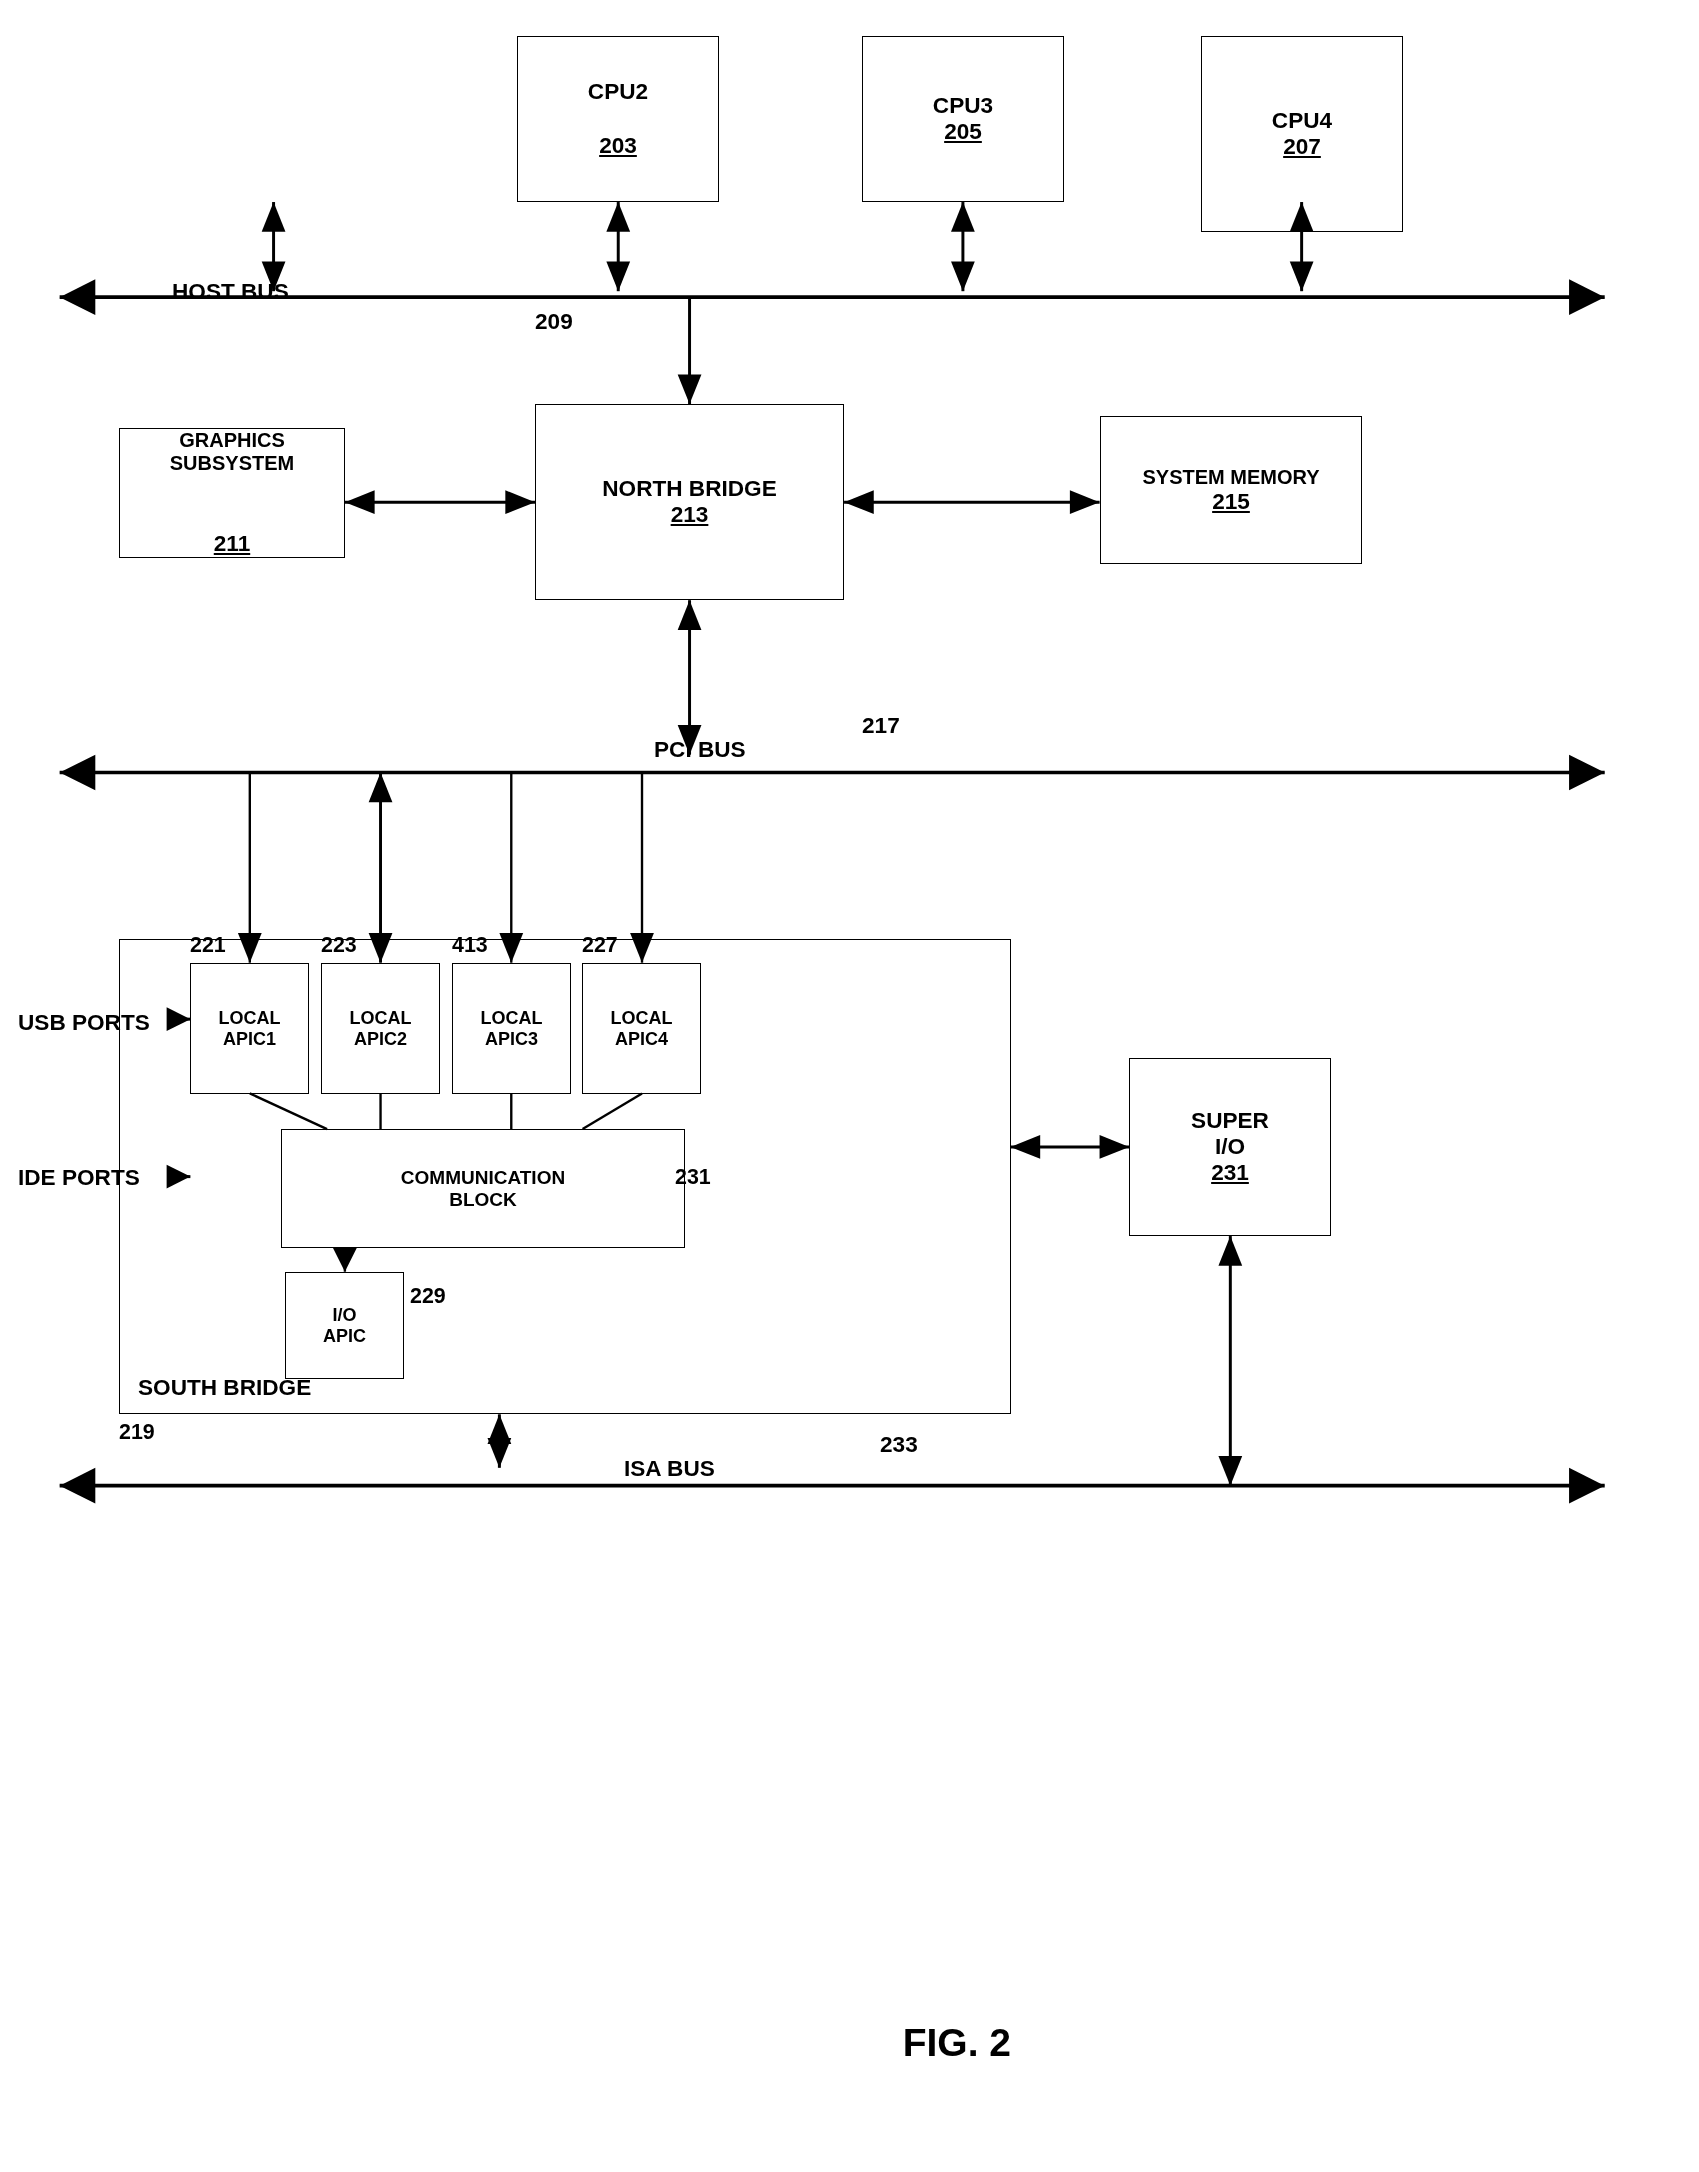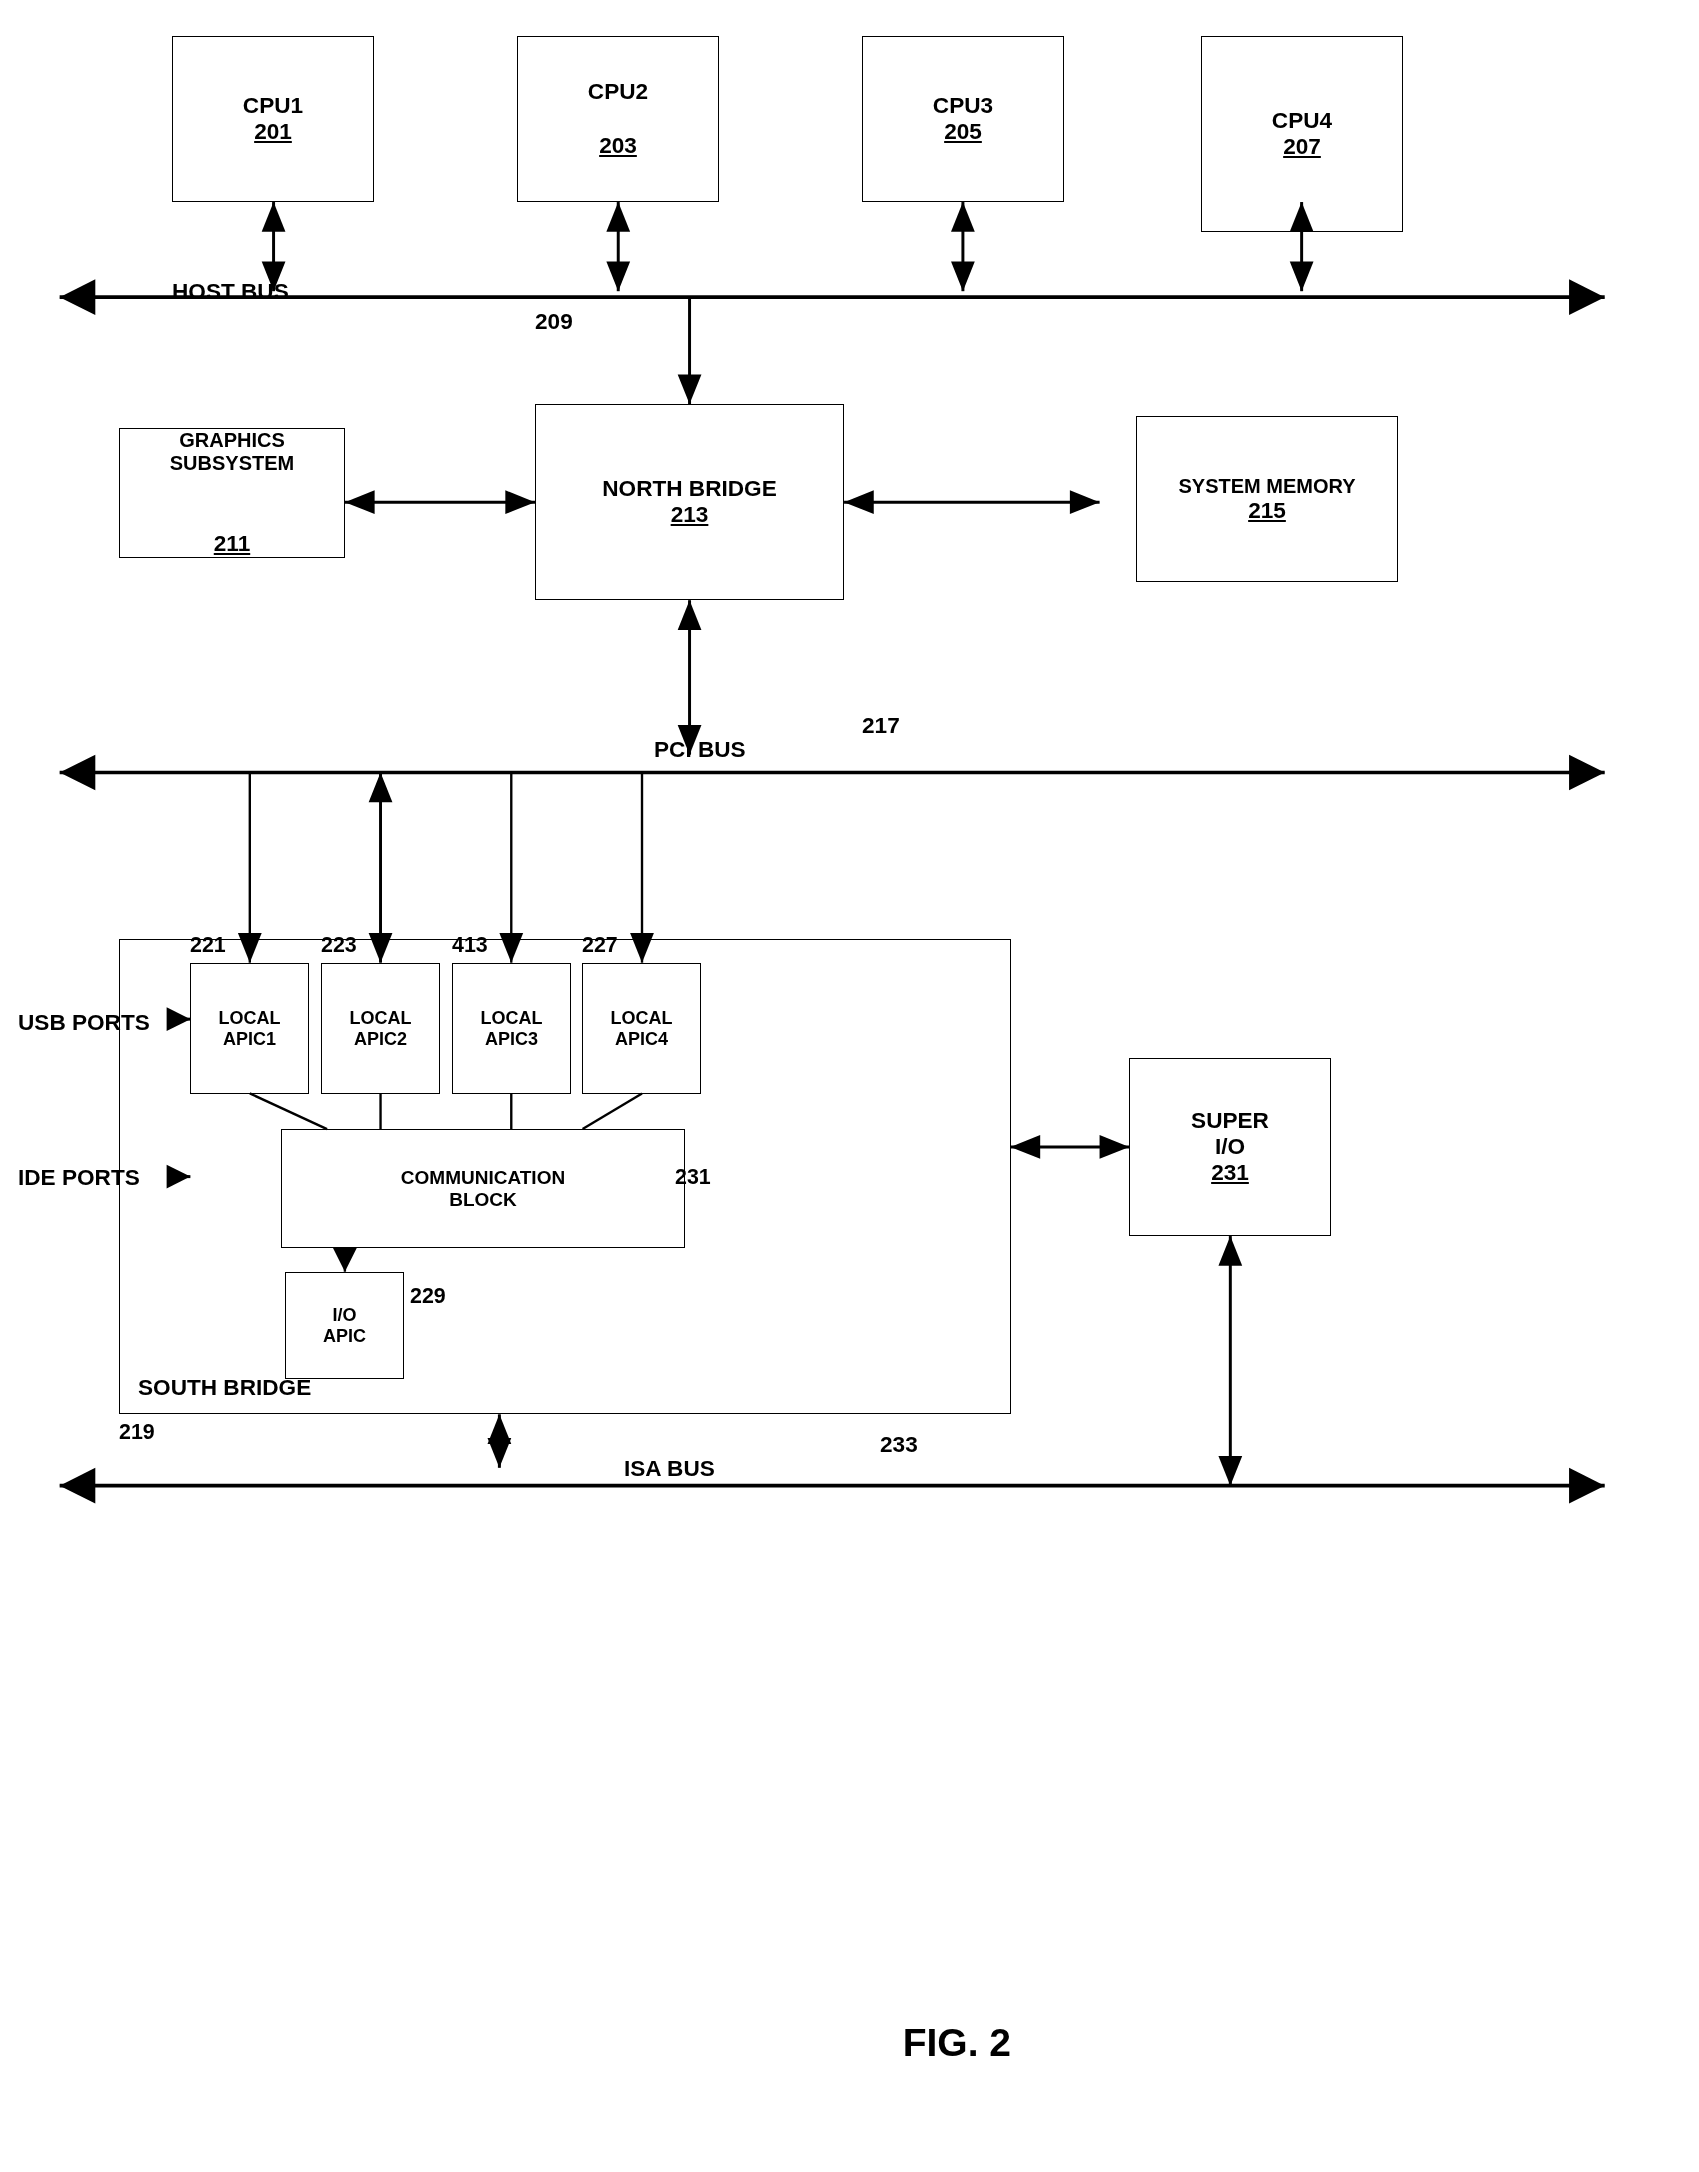--- a/index.html
+++ b/index.html
@@ -52,24 +52,20 @@
       font-size: 39px;
       font-weight: bold;
       text-align: right;
     }
   </style>
 </head>
 <body>
 
 <div class="diagram-container">
 
-  <div class="box" style="left:172px; top:36px; width:202px; height:166px;">
-    <span>CPU1</span>
-    <span class="ref">201</span>
-  </div>
 
   <div class="box" style="left:517px; top:36px; width:202px; height:166px;gap:28px;">
     <span>CPU2</span>
     <span class="ref">203</span>
   </div>
 
   <div class="box" style="left:862px; top:36px; width:202px; height:166px;">
     <span>CPU3</span>
     <span class="ref">205</span>
   </div>
@@ -82,21 +78,21 @@
   <div class="box" style="left:119px; top:428px; width:226px; height:130px; font-size:20px;justify-content:space-between;">
     <span>GRAPHICS<br>SUBSYSTEM</span>
     <span class="ref">211</span>
   </div>
 
   <div class="box" style="left:535px; top:404px; width:309px; height:196px;">
     <span>NORTH BRIDGE</span>
     <span class="ref">213</span>
   </div>
 
-  <div class="box" style="left:1136px; top:416px; width:262px; height:166px; font-size:20px;">
+  <div class="box" style="left:1100px; top:416px; width:262px; height:148px; font-size:20px;">
     <span>SYSTEM MEMORY</span>
     <span class="ref">215</span>
   </div>
 
   <div class="box" style="left:119px; top:939px; width:892px; height:475px; font-size:22.6px; justify-content:flex-end; padding-bottom:12px; align-items:flex-start; padding-left:18px;">
     <span>SOUTH BRIDGE</span>
   </div>
 
   <div class="box" style="left:190px; top:963px; width:119px; height:131px; font-size:18px;">
     <span>LOCAL<br>APIC1</span>

